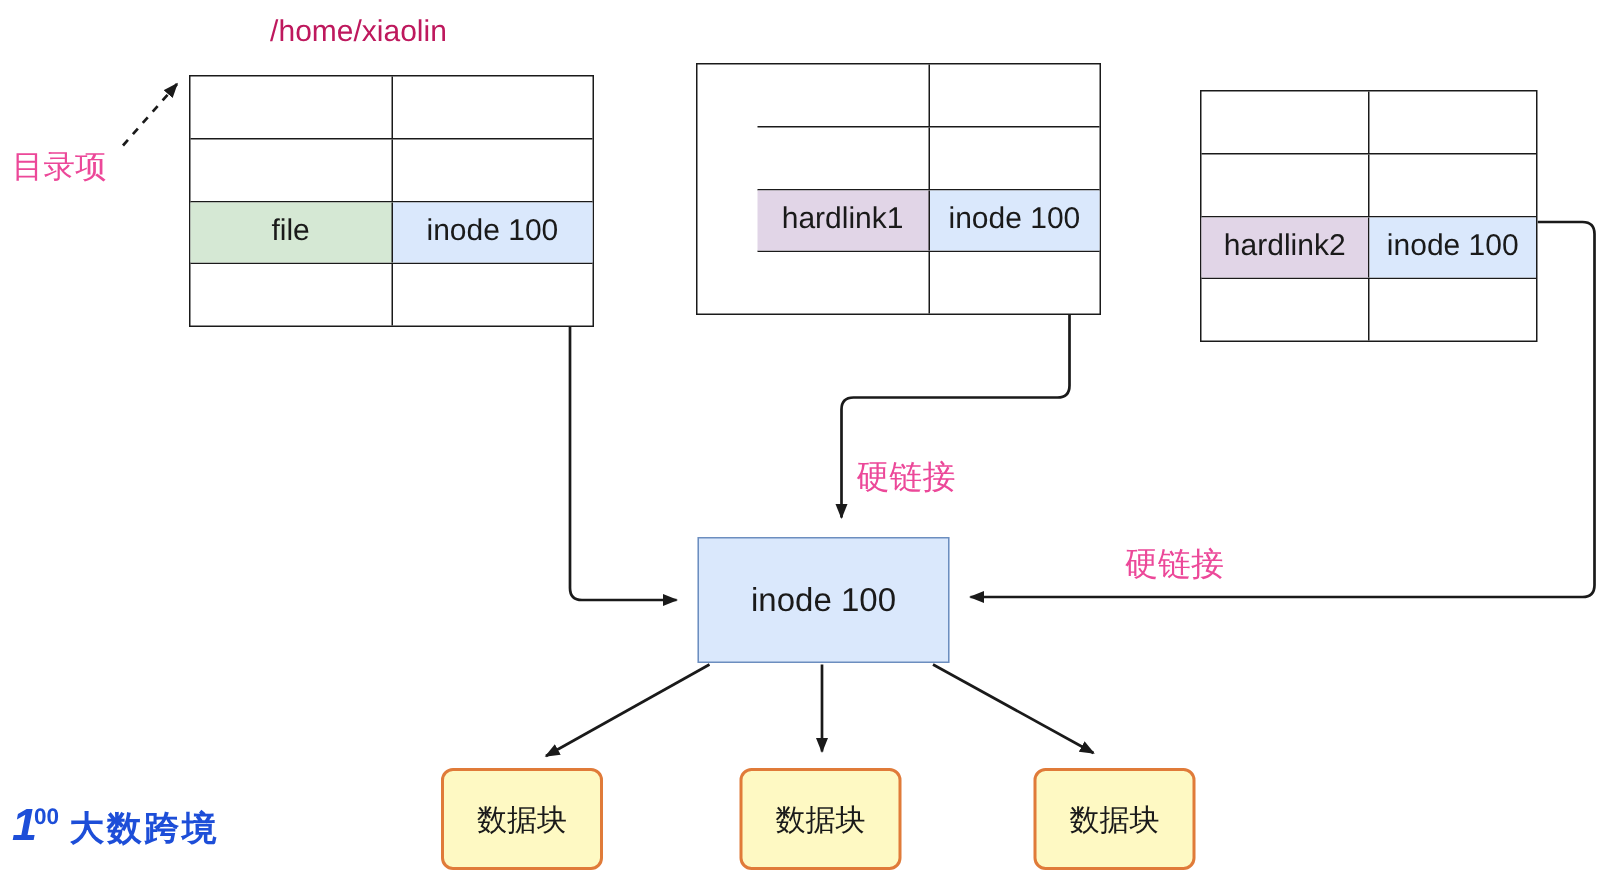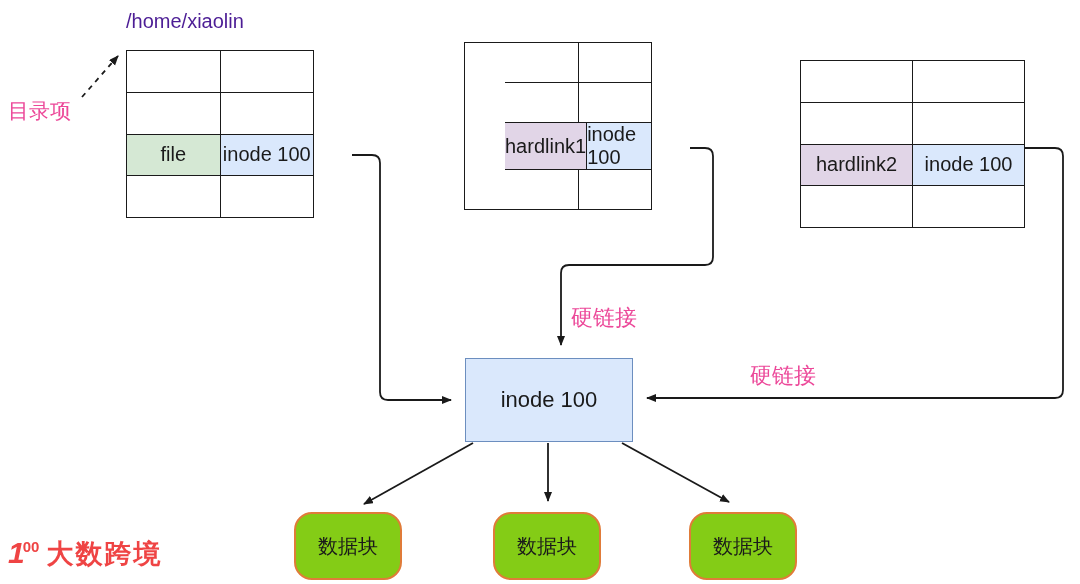--- a/index.html
+++ b/index.html
@@ -6,52 +6,52 @@
   .canvas {
     position:relative; width:1080px; height:584px; background:#ffffff;
     font-family:"Liberation Sans", sans-serif; color:#1a1a1a; overflow:hidden;
   }
   .abs { position:absolute; }
 
   
   svg.overlay { position:absolute; left:0; top:0; width:1080px; height:584px; pointer-events:none; }
 
   
-  .dir-table { position:absolute; width:188px; height:168px; border:1.5px solid #1a1a1a; box-sizing:border-box; background:#fff; display:flex; flex-direction:column; }
+  .dir-table { position:absolute; width:270px; height:168px; border:1.5px solid #1a1a1a; box-sizing:border-box; background:#fff; display:flex; flex-direction:column; }
   .dir-row { flex:1 1 0; display:flex; border-bottom:1.5px solid #1a1a1a; box-sizing:border-box; }
   .dir-row:last-child { border-bottom:none; }
   .dir-cell { flex:1 1 0; border-right:1.5px solid #1a1a1a; box-sizing:border-box; display:flex; align-items:center; justify-content:center; font-size:20px; }
   .dir-cell:last-child { border-right:none; }
   .cell-green  { background:#d5e8d4; }
   .cell-blue   { background:#dae8fc; }
   .cell-purple { background:#e1d5e7; }
 
-  .tbl-title { position:absolute; width:226px; text-align:left; font-size:20px; color:#4c1d95; }
+  .tbl-title { position:absolute; width:226px; text-align:center; font-size:20px; color:#be185d; }
 
   
   .inode-box {
     position:absolute; left:465px; top:358px; width:168px; height:84px; box-sizing:border-box;
     background:#dae8fc; border:1.5px solid #6c8ebf;
     display:flex; align-items:center; justify-content:center; font-size:22px;
   }
 
   
   .data-block {
     position:absolute; top:512px; width:108px; height:68px; box-sizing:border-box;
-    background:#84cc16; border:2px solid #e07b39; border-radius:18px;
+    background:#fef9c3; border:2px solid #e07b39; border-radius:8px;
     display:flex; align-items:center; justify-content:center; font-size:20px;
   }
 
   .float-label { position:absolute; font-size:21px; color:#ec4899; white-space:nowrap; }
 
   
-  .watermark { position:absolute; left:8px; top:536px; display:flex; align-items:baseline; color:#ef4444; user-select:none; }
+  .watermark { position:absolute; left:8px; top:536px; display:flex; align-items:baseline; color:#1d4ed8; user-select:none; }
   .wm-logo { font-size:30px; font-weight:bold; font-style:italic; letter-spacing:-2px; line-height:1; }
   .wm-logo .oo { font-size:15px; vertical-align:11px; letter-spacing:0px; font-style:normal; }
-  .wm-text { font-size:27px; font-weight:bold; letter-spacing:2px; margin-left:7px; }
+  .wm-text { font-size:23px; font-weight:bold; letter-spacing:2px; margin-left:7px; }
 </style>
 </head>
 <body>
 
 <div class="canvas">
 
   <svg class="overlay" viewBox="0 0 1080 584">
     <defs>
       <marker id="arw" markerUnits="userSpaceOnUse" markerWidth="12" markerHeight="10" refX="9" refY="4" orient="auto">
         <path d="M0,0 L10,4 L0,8 Z" fill="#1a1a1a"></path>

